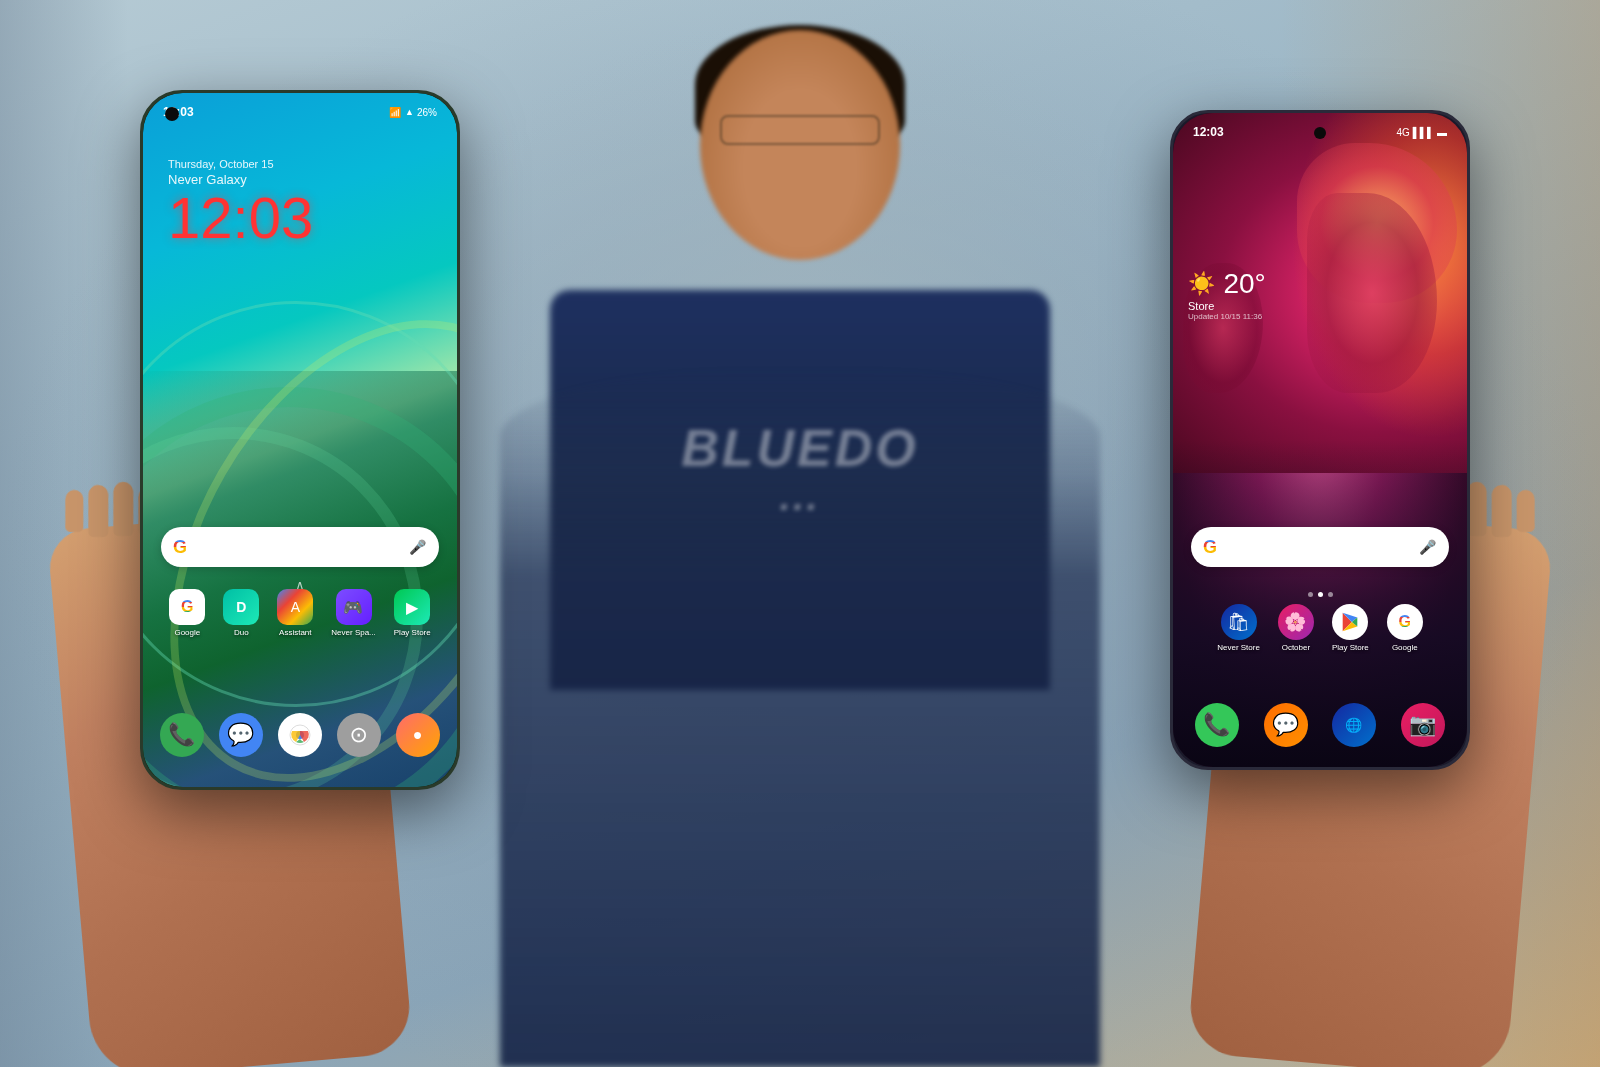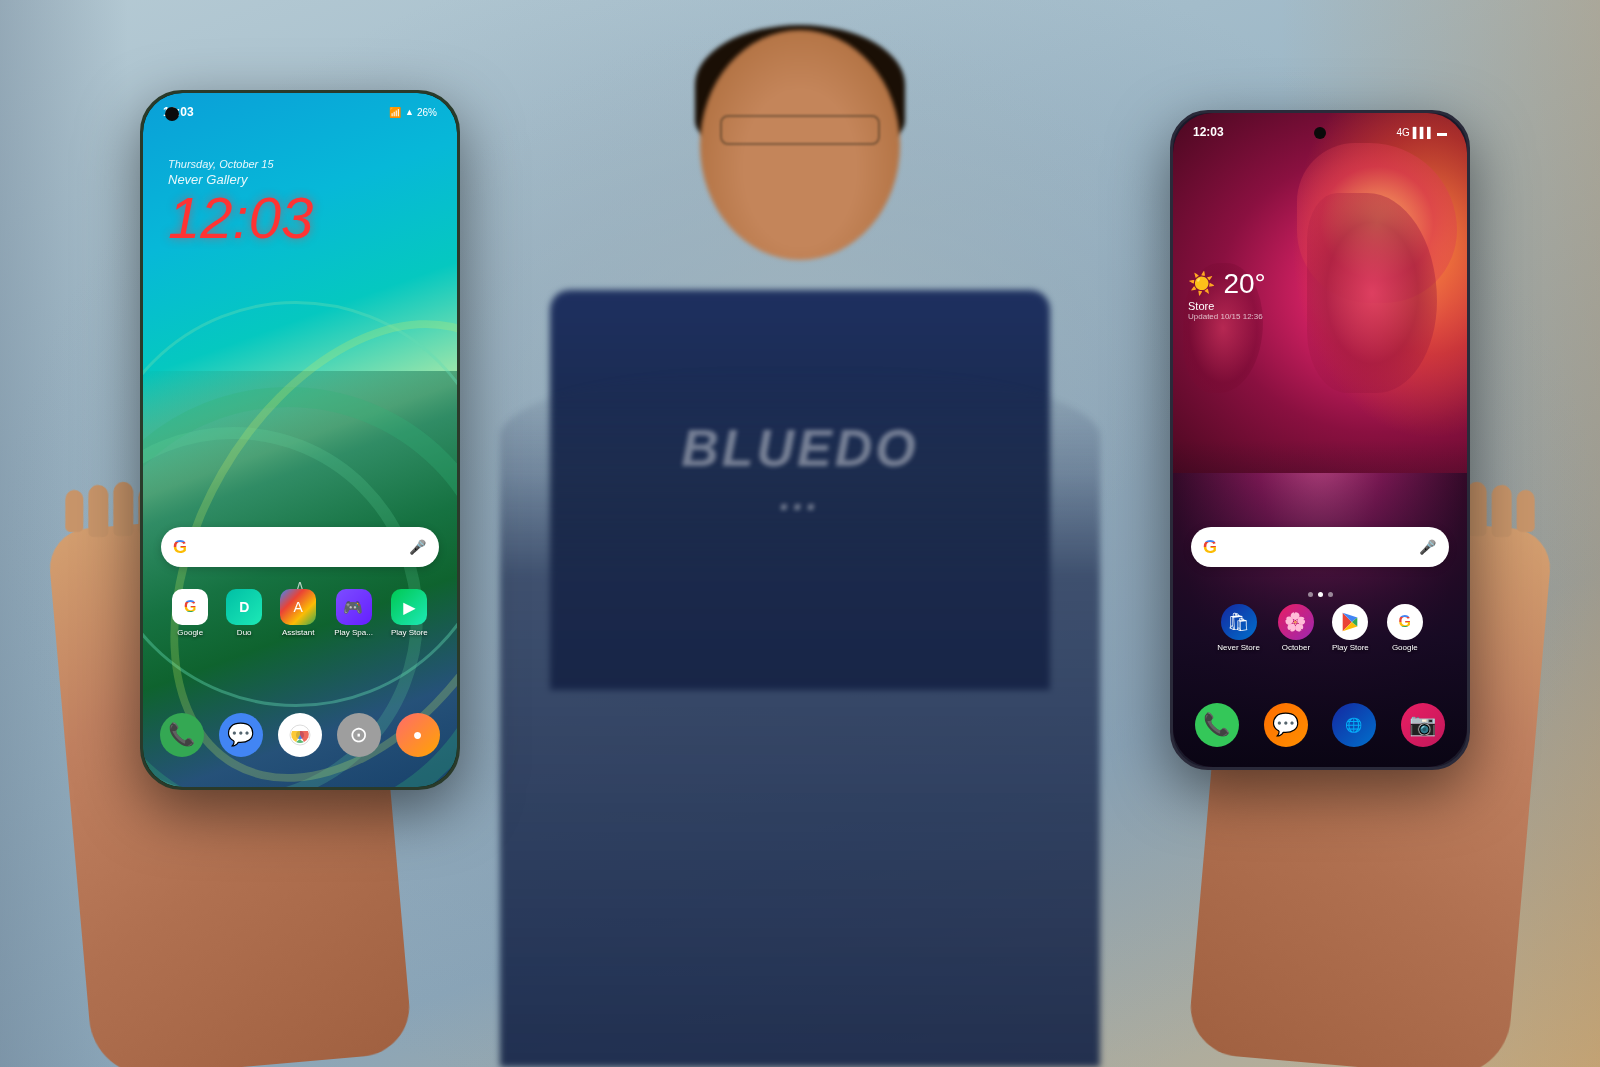--- a/index.html
+++ b/index.html
@@ -155,21 +155,20 @@
       z-index: 40;
     }
 
     
     .clock-widget-left {
       position: absolute;
       top: 65px;
       left: 25px;
       color: white;
       z-index: 30;
-      font-style: italic;
     }
 
     .clock-date {
       font-size: 11px;
       opacity: 0.9;
       margin-bottom: 2px;
     }
 
     .clock-never-settle {
       font-size: 13px;
@@ -518,21 +517,21 @@
           <span class="status-time">12:03</span>
           <div class="status-icons">
             <span>📶</span>
             <span style="font-size:9px;">▲</span>
             <span>26%</span>
           </div>
         </div>
 
         <div class="clock-widget-left" style="z-index:20;">
           <div class="clock-date">Thursday, October 15</div>
-          <div class="clock-never-settle">Never Gallery</div>
+          <div class="clock-never-settle">Never Galaxy</div>
           <div class="clock-time-big">12:03</div>
         </div>
 
         <div class="search-bar search-bar-left">
           <span class="google-g">G</span>
           <div class="search-spacer"></div>
           <span style="color:#ea4335;font-size:14px;">🎤</span>
         </div>
 
         <div class="app-grid app-grid-left">
@@ -545,21 +544,21 @@
           <div class="app-icon">
             <div class="app-icon-img app-duo" style="color:white;font-size:14px;font-weight:bold;">D</div>
             <span class="app-label">Duo</span>
           </div>
           <div class="app-icon">
             <div class="app-icon-img" style="background:linear-gradient(135deg,#4285f4,#ea4335,#fbbc05,#34a853);color:white;font-size:14px;">A</div>
             <span class="app-label">Assistant</span>
           </div>
           <div class="app-icon">
             <div class="app-icon-img app-gamespace" style="color:white;font-size:16px;">🎮</div>
-            <span class="app-label">Play Spa...</span>
+            <span class="app-label">Never Spa...</span>
           </div>
           <div class="app-icon">
             <div class="app-icon-img app-playstore" style="color:white;font-size:16px;">▶</div>
             <span class="app-label">Play Store</span>
           </div>
         </div>
 
         <div class="app-dock">
           <div class="dock-icon app-phone">📞</div>
           <div class="dock-icon app-messages">💬</div>
@@ -605,21 +604,21 @@
             <span>▬</span>
           </div>
         </div>
 
         <div class="weather-widget" style="z-index:40;">
           <div style="font-size:28px;font-weight:200;display:flex;align-items:center;gap:8px;">
             <span style="font-size:22px;">☀️</span>
             <span>20°</span>
           </div>
           <div>Store</div>
-          <div style="font-size:8px;opacity:0.7;">Updated 10/15 12:36</div>
+          <div style="font-size:8px;opacity:0.7;">Updated 10/15 11:36</div>
         </div>
 
         <div class="search-bar search-bar-right" style="z-index:40;">
           <span class="google-g">G</span>
           <div class="search-spacer"></div>
           <span style="color:#4285f4;font-size:14px;">🎤</span>
         </div>
 
         <div class="page-dots" style="z-index:40;bottom:170px;">
           <div class="dot"></div>

